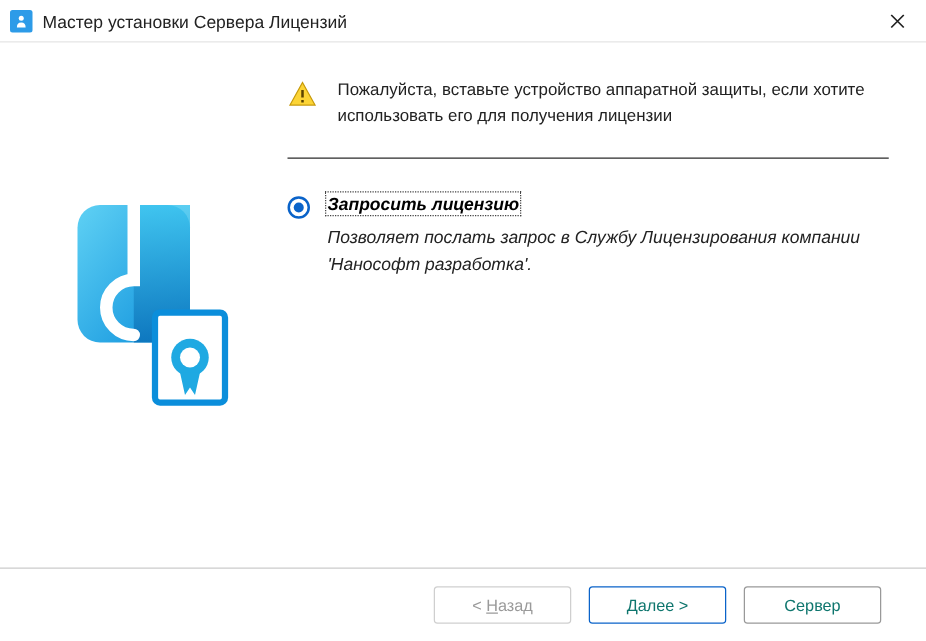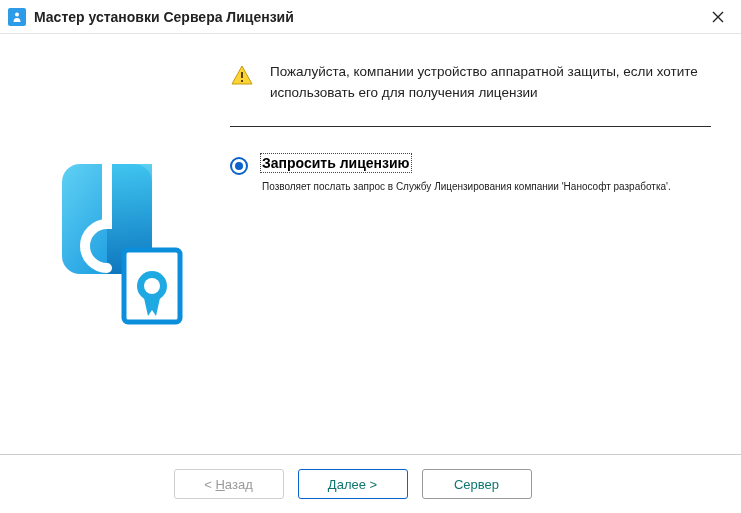--- a/index.html
+++ b/index.html
@@ -10,21 +10,20 @@
       width: 741px;
       height: 513px;
       overflow: hidden;
     }
     .titlebar {
       display: flex;
       align-items: center;
       height: 34px;
       border-bottom: 1px solid #e5e5e5;
       padding: 0 0 0 8px;
-      font-weight: bold;
     }
     .titlebar .app-icon {
       width: 18px; height: 18px;
       background: #2d9be8;
       border-radius: 2px;
       display: flex; align-items: center; justify-content: center;
       margin-right: 8px;
     }
     .titlebar .app-icon svg { width: 12px; height: 12px; }
     .titlebar .title {
@@ -73,20 +72,21 @@
     }
 
     .options {
       padding-top: 28px;
     }
     .option {
       display: flex;
       gap: 14px;
       align-items: flex-start;
       margin-bottom: 34px;
+      font-style: italic;
     }
     .radio {
       width: 18px; height: 18px;
       border: 2px solid #3b3b3b;
       border-radius: 50%;
       flex-shrink: 0;
       margin-top: 2px;
       position: relative;
       cursor: pointer;
     }
@@ -109,28 +109,28 @@
       margin-bottom: 8px;
       display: inline-block;
     }
     .option-title.focused {
       outline: 1px dotted #444;
       outline-offset: 1px;
     }
     .option-desc {
       color: #222;
       line-height: 1.55;
-      font-size: 10px;
+      font-size: 14px;
     }
 
     .button-bar {
       height: 59px;
       border-top: 1px solid #ccc;
       display: flex;
-      justify-content: center;
+      justify-content: flex-end;
       align-items: center;
       gap: 14px;
       padding-right: 36px;
     }
     .btn {
       min-width: 110px;
       height: 30px;
       border: 1px solid #999;
       background: #fff;
       border-radius: 3px;
@@ -192,21 +192,21 @@
     </div>
   </div>
 
   <div class="right-pane">
     <div class="notice">
       <svg class="warn-icon" viewBox="0 0 24 24">
         <path d="M12 2 L22 20 H2 Z" fill="#fcd436" stroke="#c79a0a" stroke-width="1"></path>
         <rect x="11" y="8" width="2" height="6" fill="#5b4300"></rect>
         <rect x="11" y="16" width="2" height="2" fill="#5b4300"></rect>
       </svg>
-      <div class="notice-text">Пожалуйста, компании устройство аппаратной защиты, если хотите использовать его для получения лицензии</div>
+      <div class="notice-text">Пожалуйста, вставьте устройство аппаратной защиты, если хотите использовать его для получения лицензии</div>
     </div>
 
     <div class="options">
       <div class="option">
         <div class="radio selected"></div>
         <div class="option-body">
           <span class="option-title focused">Запросить лицензию</span>
           <div class="option-desc">Позволяет послать запрос в Службу Лицензирования компании 'Нанософт разработка'.</div>
         </div>
       </div>

